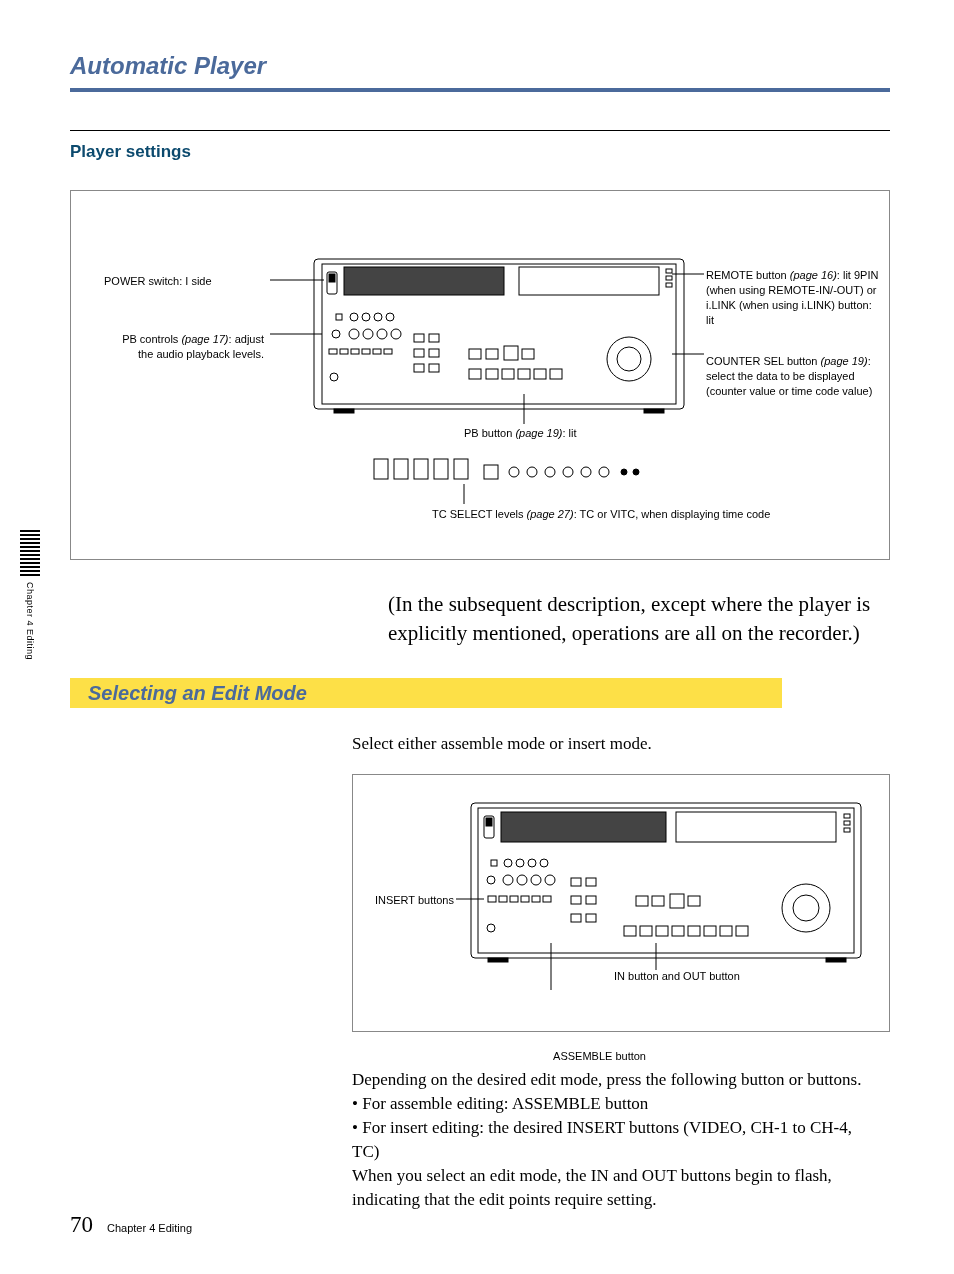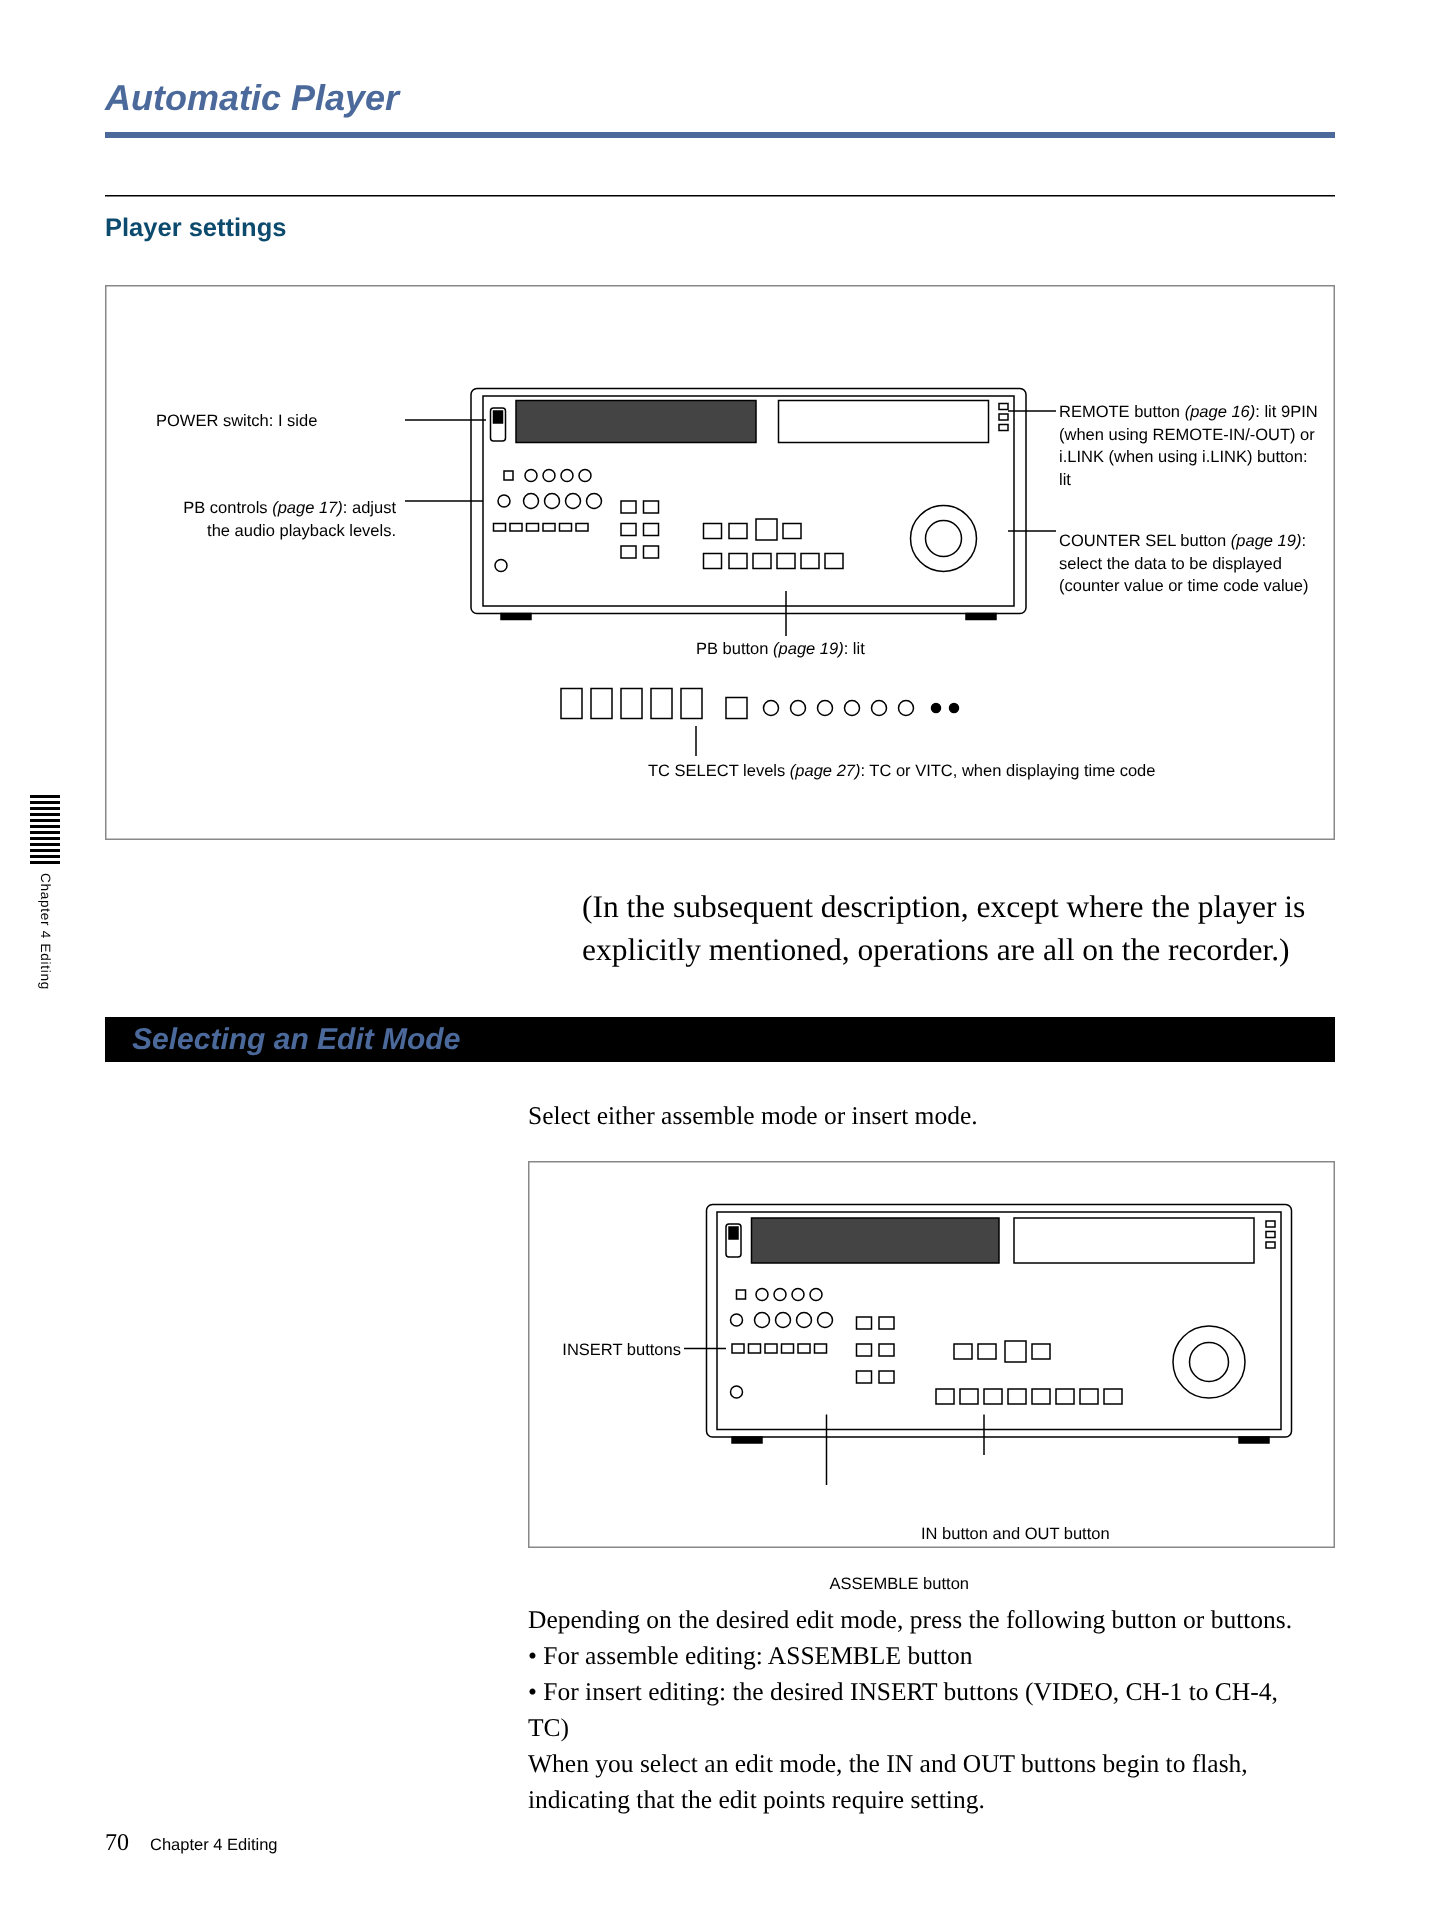--- a/index.html
+++ b/index.html
@@ -72,23 +72,23 @@
     width: 520px;
     font-family: Liberation Serif, serif;
     font-size: 21px;
     line-height: 1.4;
     margin-left: 36px;
   }
   .section-bar {
     position: absolute;
     top: 678px;
     left: 70px;
-    width: 820px;
+    width: 712px;
     height: 30px;
-    background: #000000;
+    background: #fde047;
     display: flex;
     align-items: center;
     padding-left: 18px;
   }
   .section-bar-title {
     font-size: 20px;
     font-weight: bold;
     color: #4b6a9b;
     font-style: italic;
   }
@@ -116,21 +116,21 @@
     height: 250px;
   }
   .footer {
     position: absolute;
     bottom: 36px;
     left: 70px;
     display: flex;
     align-items: baseline;
     gap: 14px;
   }
-  .page-num { font-size: 16px; font-family: Georgia, serif; }
+  .page-num { font-size: 23px; font-family: Georgia, serif; }
   .footer-label { font-size: 11px; }
   .side-tab {
     position: absolute;
     left: 20px;
     top: 530px;
     display: flex;
     flex-direction: column;
     align-items: center;
   }
   .side-bars {
@@ -345,21 +345,21 @@
     <rect x="132" y="180" width="20" height="4" fill="#000"></rect>
       <rect x="470" y="180" width="20" height="4" fill="#000"></rect>
 
     <line x1="100" y1="121" x2="128" y2="121"></line>
     <line x1="195" y1="165" x2="195" y2="212"></line>
     <line x1="300" y1="165" x2="300" y2="192"></line>
   </g>
 </svg>
 
 <div class="anno" style="top:893px; left:364px; width:90px; text-align:right;">INSERT buttons</div>
-<div class="anno" style="top:969px; left:614px; width:180px;margin-top:47px;">IN button and OUT button</div>
+<div class="anno" style="top:969px; left:614px; width:180px;">IN button and OUT button</div>
 <div class="anno" style="top:1049px; left:506px; width:140px;text-align:right;">ASSEMBLE button</div>
 
 <div class="body-text" style="top:1068px;">Depending on the desired edit mode, press the following button or buttons.</div>
 <div class="body-text" style="top:1092px;">• <span>For assemble editing: ASSEMBLE button</span></div>
 <div class="body-text" style="top:1116px;">• <span>For insert editing: the desired INSERT buttons (VIDEO, CH-1 to CH-4, TC)</span></div>
 <div class="body-text" style="top:1164px;">When you select an edit mode, the IN and OUT buttons begin to flash, indicating that the edit points require setting.</div>
 
 <div class="side-tab">
   <div class="side-bars">
     <div></div>

